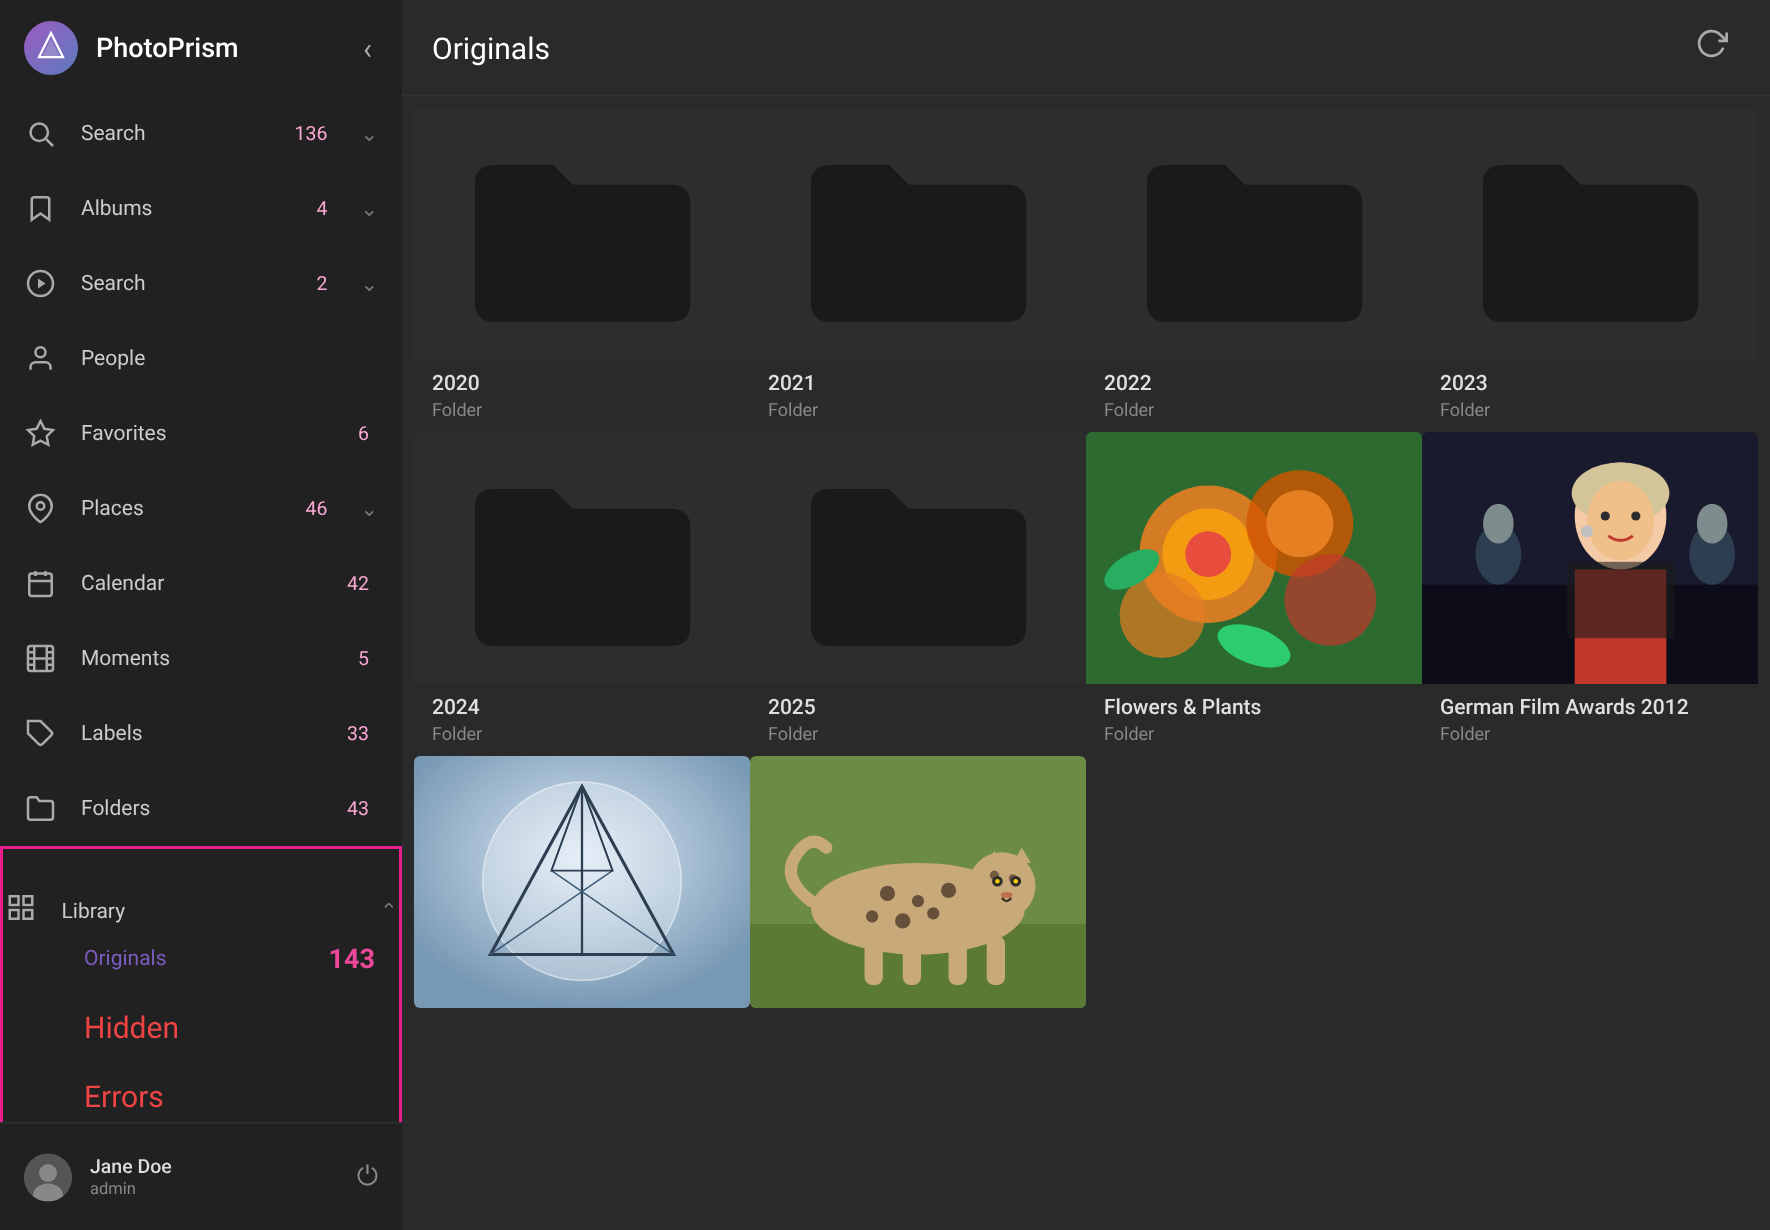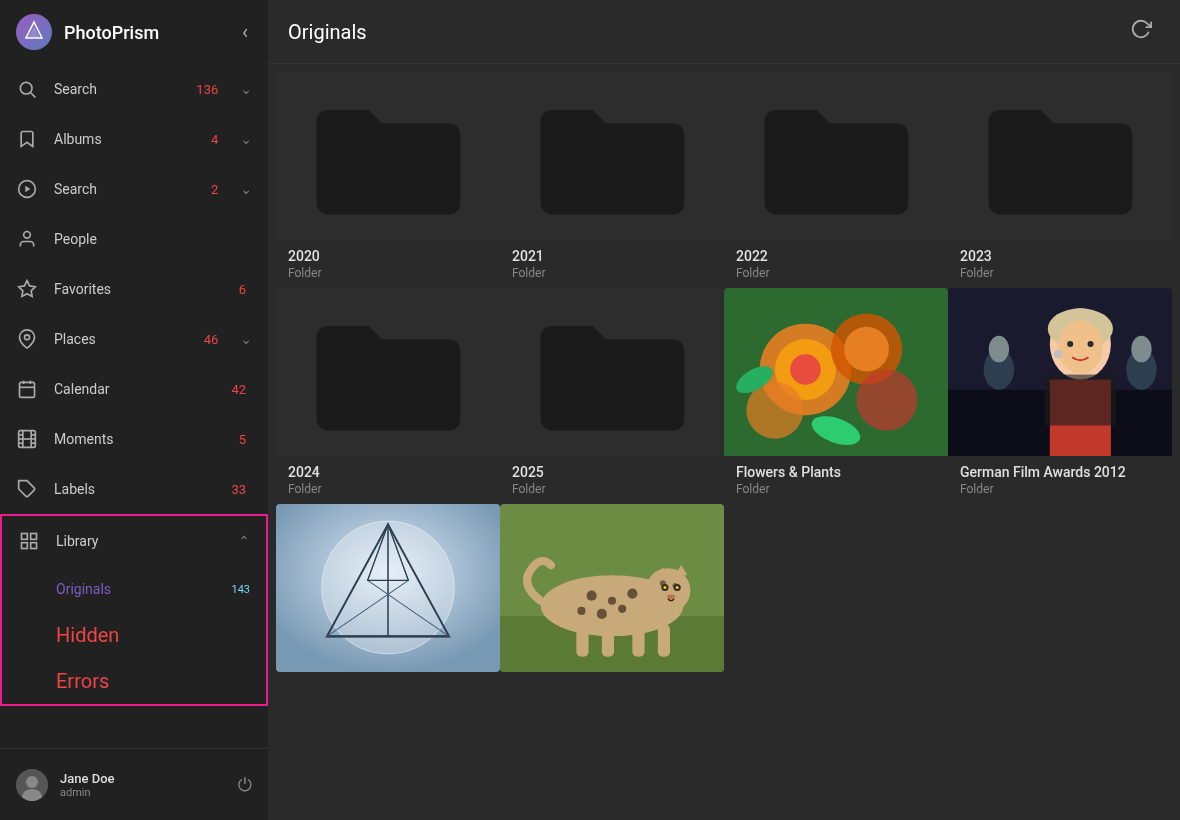--- a/index.html
+++ b/index.html
@@ -80,40 +80,40 @@
       flex-shrink: 0;
     }
 
     .nav-label {
       flex: 1;
       font-size: 14px;
     }
 
     .nav-count {
       font-size: 13px;
-      color: #ef4444;
+      color: #f9a8d4;
       margin-right: 6px;
     }
 
     .nav-chevron {
       font-size: 14px;
       color: #777;
     }
 
     
     .library-section {
       border: 2px solid #e91e8c;
       border-radius: 0;
       margin: 0;
     }
 
     .library-header {
       display: flex;
-      align-items: center;
-      padding: 0 16px;
+      align-items: flex-end;
+      padding: 0 1px;
       height: 50px;
       cursor: pointer;
       color: #ccc;
       font-size: 14px;
       gap: 16px;
       background: #212121;
     }
 
     .library-sub {
       background: #212121;
@@ -128,22 +128,23 @@
       gap: 8px;
     }
 
     .originals-label {
       color: #7c5cbf;
       font-size: 14px;
       flex: 1;
     }
 
     .originals-count {
-      color: #7dd3fc;
-      font-size: 11px;
+      color: #ec4899;
+      font-size: 18px;
+      font-weight: bold;
     }
 
     .hidden-item, .errors-item {
       display: flex;
       align-items: center;
       padding: 0 16px 0 54px;
       height: 46px;
       cursor: pointer;
     }
 
@@ -415,20 +416,29 @@
       <span class="nav-icon">
         <svg width="20" height="20" viewBox="0 0 24 24" fill="none" stroke="#aaa" stroke-width="2">
             <path d="M20.59 13.41l-7.17 7.17a2 2 0 0 1-2.83 0L2 12V2h10l8.59 8.59a2 2 0 0 1 0 2.82z"></path>
             <line x1="7" y1="7" x2="7.01" y2="7"></line>
           </svg>
       </span>
       <span class="nav-label">Labels</span>
       <span class="nav-count">33</span>
     </div>
 
+    <div class="nav-item">
+      <span class="nav-icon">
+        <svg width="20" height="20" viewBox="0 0 24 24" fill="none" stroke="#aaa" stroke-width="2">
+            <path d="M22 19a2 2 0 0 1-2 2H4a2 2 0 0 1-2-2V5a2 2 0 0 1 2-2h5l2 3h9a2 2 0 0 1 2 2z"></path>
+          </svg>
+      </span>
+      <span class="nav-label">Folders</span>
+      <span class="nav-count">43</span>
+    </div>
 
     <div class="library-section">
       <div class="library-header">
         <span class="nav-icon">
           <svg width="20" height="20" viewBox="0 0 24 24" fill="none" stroke="#aaa" stroke-width="2">
               <rect x="3" y="3" width="7" height="7"></rect>
               <rect x="14" y="3" width="7" height="7"></rect>
               <rect x="3" y="14" width="7" height="7"></rect>
               <rect x="14" y="14" width="7" height="7"></rect>
             </svg>

